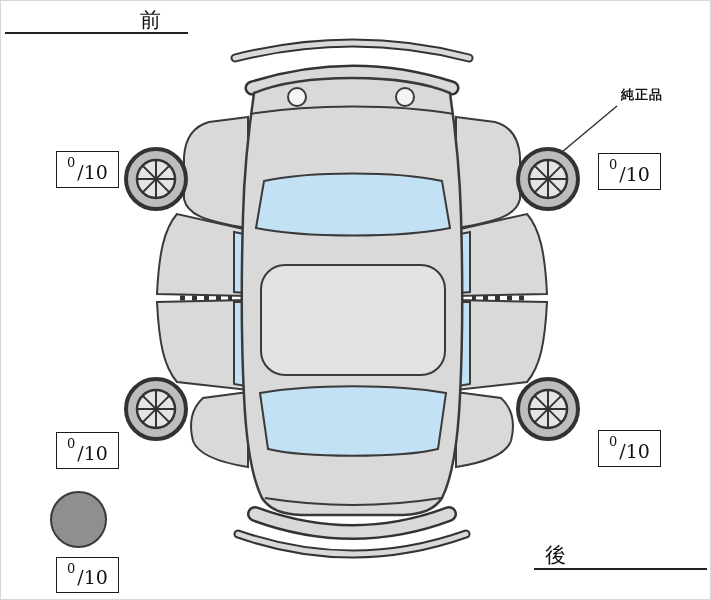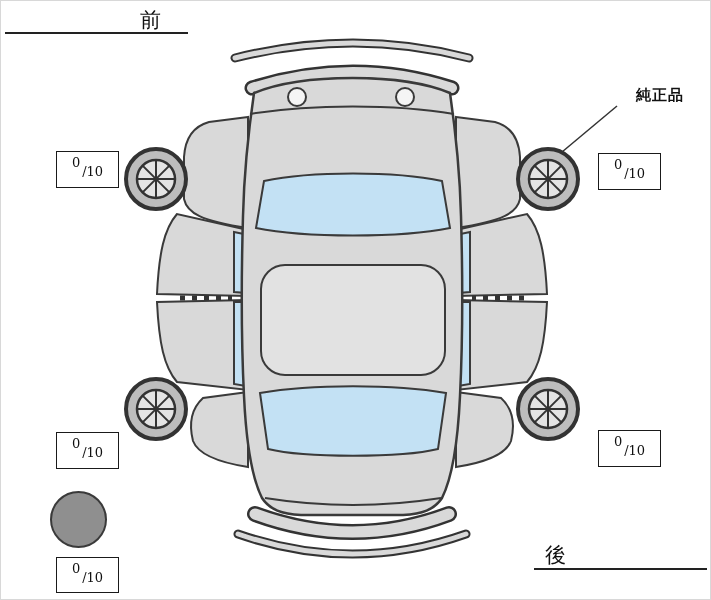--- a/index.html
+++ b/index.html
@@ -6,34 +6,34 @@
   .canvas {
     position:relative; width:711px; height:600px; background:#ffffff;
     border:1px solid #d8d8d8; box-sizing:border-box; overflow:hidden;
     font-family:"DejaVu Sans", sans-serif; color:#111;
   }
   .diagram-svg { position:absolute; left:0; top:0; }
 
   .cjk-label { position:absolute; font-size:21px; letter-spacing:1px; }
   .front-label  { left:139px; top:5px; }
   .rear-label   { left:544px; top:540px; }
-  .genuine-label{ left:635px; top:85px; font-size:15px; font-weight:bold; }
+  .genuine-label{ left:620px; top:85px; font-size:13px; font-weight:bold; }
 
   .underline { position:absolute; height:2px; background:#222; }
   .front-underline { left:4px;   top:31px;  width:183px; }
   .rear-underline  { left:533px; top:567px; width:173px; }
 
   .score-box {
     position:absolute; width:63px; height:37px; background:#fff;
     border:1.5px solid #1a1a1a; box-sizing:border-box;
     display:flex; align-items:center; justify-content:center; gap:2px;
     font-family:"DejaVu Serif", serif;
   }
   .score-box .val   { font-size:13px; transform:translateY(-7px); }
-  .score-box .scale { font-size:13px; transform:translateY(2px); }
+  .score-box .scale { font-size:19px; transform:translateY(2px); }
 
   .pos-fl    { left:55px;  top:150px; }
   .pos-fr    { left:597px; top:152px; }
   .pos-rl    { left:55px;  top:431px; }
   .pos-rr    { left:597px; top:429px; }
   .pos-spare { left:55px;  top:556px; height:36px; }
 
   .spare-circle {
     position:absolute; left:49px; top:490px; width:57px; height:57px;
     border-radius:50%; background:#8f8f8f; border:2px solid #3a3a3a;

